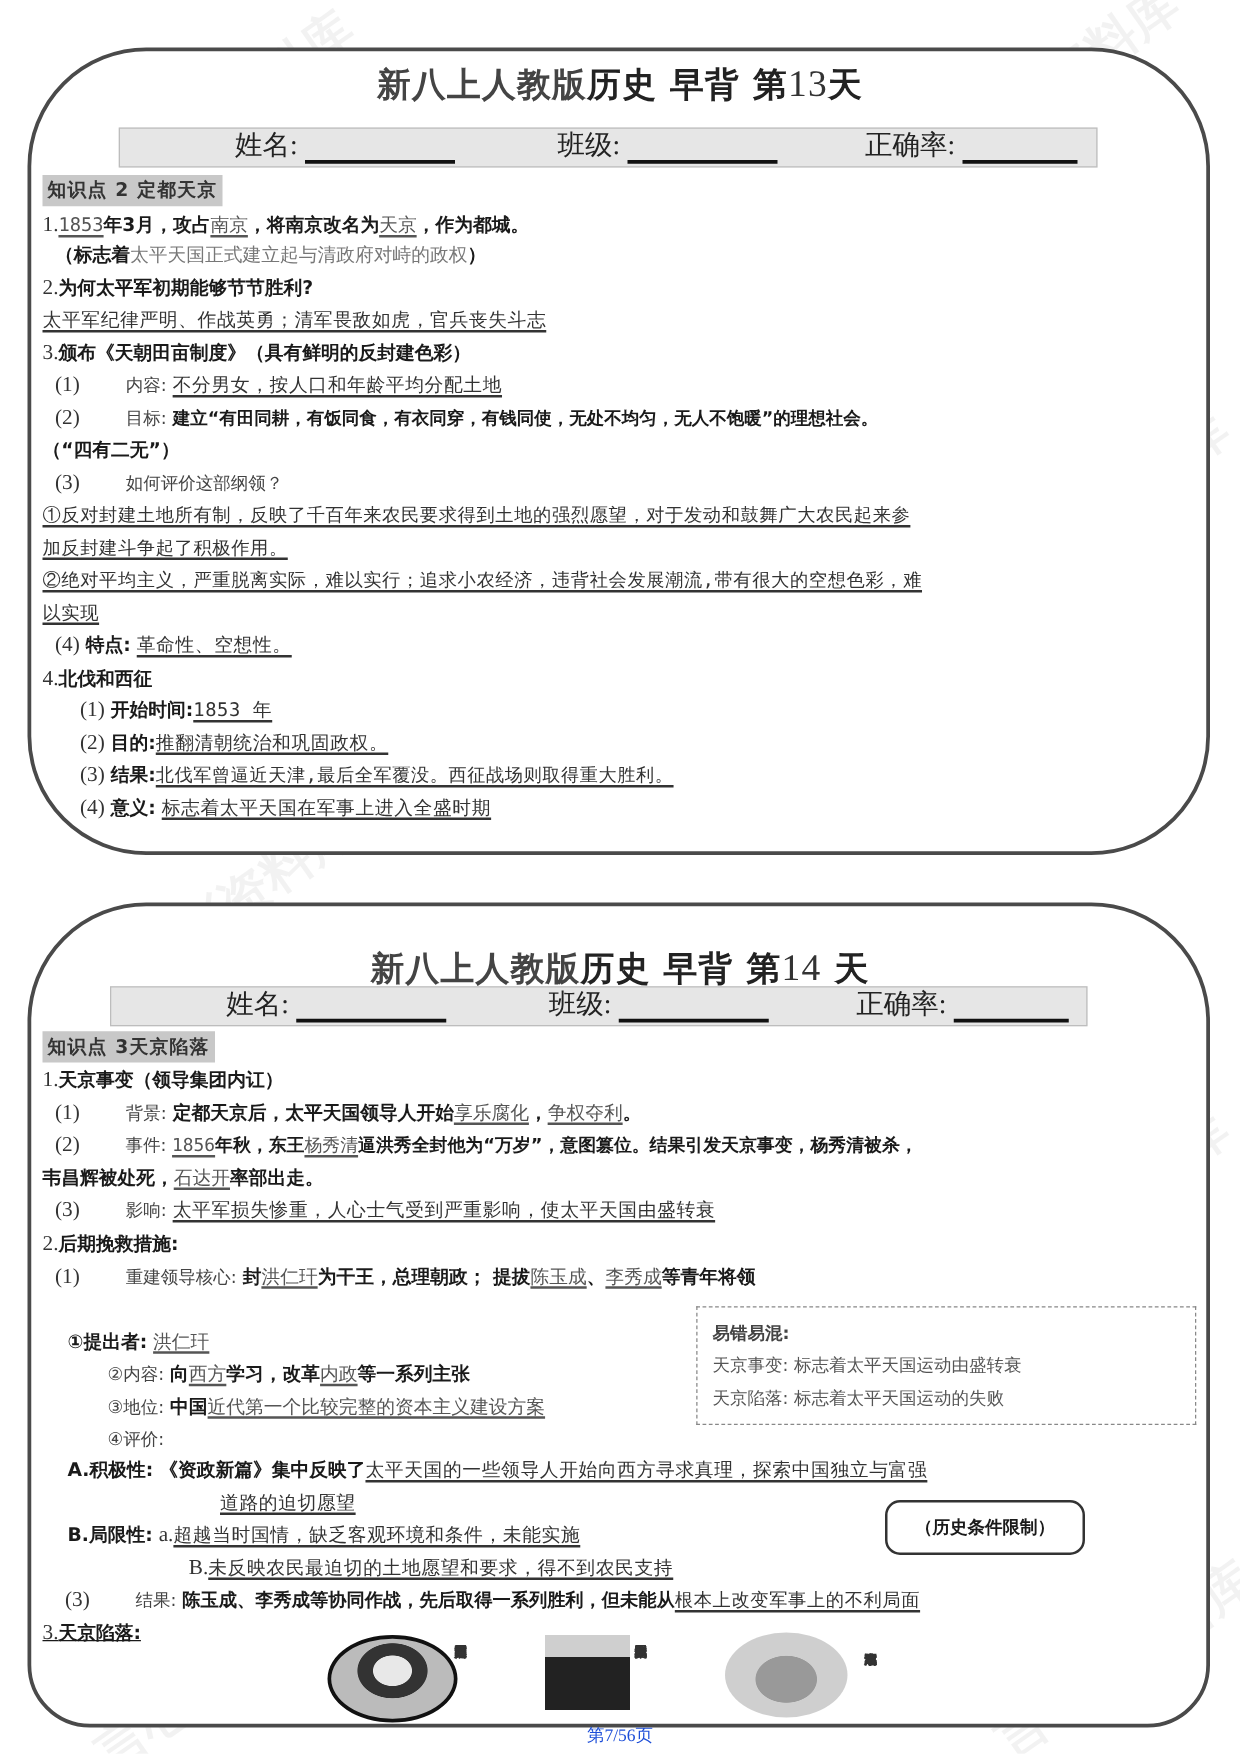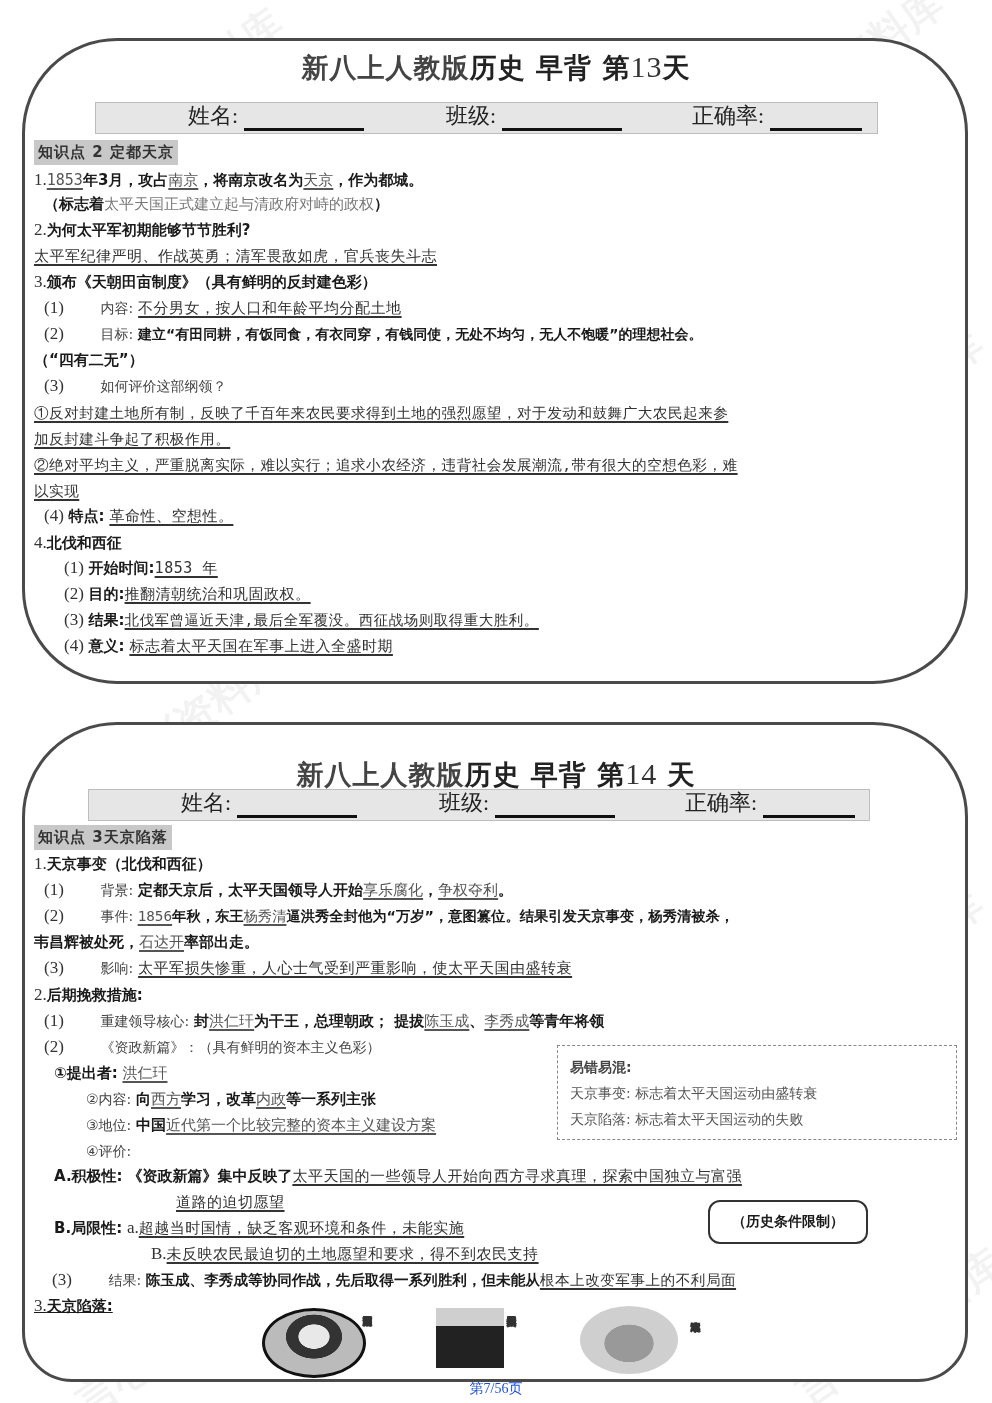--- a/index.html
+++ b/index.html
@@ -162,42 +162,39 @@
       </div>
     <div class="fld" style="left:596px;">
         <span>正确率:</span>
         <span class="blank" style="width:92px;"></span>
       </div>
   </div>
 
   <div class="kp" style="top:825px;">知识点 3天京陷落</div>
 
   <div class="line" style="left:34px;top:854px;">
-    <span class="num-s">1.</span><span class="b">天京事变（北伐和西征）</span>
+    <span class="num-s">1.</span><span class="b">天京事变（领导集团内讧）</span>
   </div>
   <div class="line" style="left:44px;top:880px;">
     <span class="num-s">(1)</span> <span class="lbl">背景:</span> <span class="b">定都天京后，太平天国领导人开始</span><span class="ans">享乐腐化</span><span class="b">，</span><span class="ans">争权夺利</span><span class="b">。</span>
   </div>
   <div class="line" style="left:44px;top:906px;font-size:14.3px;">
     <span class="num-s">(2)</span> <span class="lbl">事件:</span> <span class="ans">1856</span><span class="b">年秋，东王</span><span class="ans">杨秀清</span><span class="b">逼洪秀全封他为“万岁”，意图篡位。结果引发天京事变，杨秀清被杀，</span>
   </div>
   <div class="line" style="left:34px;top:932px;">
     <span class="b">韦昌辉被处死，</span><span class="ans">石达开</span><span class="b">率部出走。</span>
   </div>
   <div class="line" style="left:44px;top:958px;">
     <span class="num-s">(3)</span> <span class="lbl">影响:</span> <span class="ans-solid">太平军损失惨重，人心士气受到严重影响，使太平天国由盛转衰</span>
   </div>
   <div class="line" style="left:34px;top:985px;">
     <span class="num-s">2.</span><span class="b">后期挽救措施:</span>
   </div>
   <div class="line" style="left:44px;top:1011px;">
     <span class="num-s">(1)</span> <span class="lbl">重建领导核心:</span> <span class="b">封</span><span class="ans">洪仁玕</span><span class="b">为干王，总理朝政；  提拔</span><span class="ans">陈玉成</span><span class="b">、</span><span class="ans">李秀成</span><span class="b">等青年将领</span>
-  </div>
-  <div class="line" style="left:44px;top:1037px;">
-    <span class="num-s">(2)</span> <span class="lbl">《资政新篇》：（具有鲜明的资本主义色彩）</span>
   </div>
   <div class="line" style="left:54px;top:1063px;">
     <span class="b">①提出者:</span> <span class="ans">洪仁玕</span>
   </div>
   <div class="line" style="left:54px;top:1089px;">
     <span class="lbl">②内容:</span> <span class="b">向</span><span class="ans">西方</span><span class="b">学习，改革</span><span class="ans">内政</span><span class="b">等一系列主张</span>
   </div>
   <div class="line" style="left:54px;top:1115px;">
     <span class="lbl">③地位:</span> <span class="b">中国</span><span class="ans">近代第一个比较完整的资本主义建设方案</span>
   </div>

